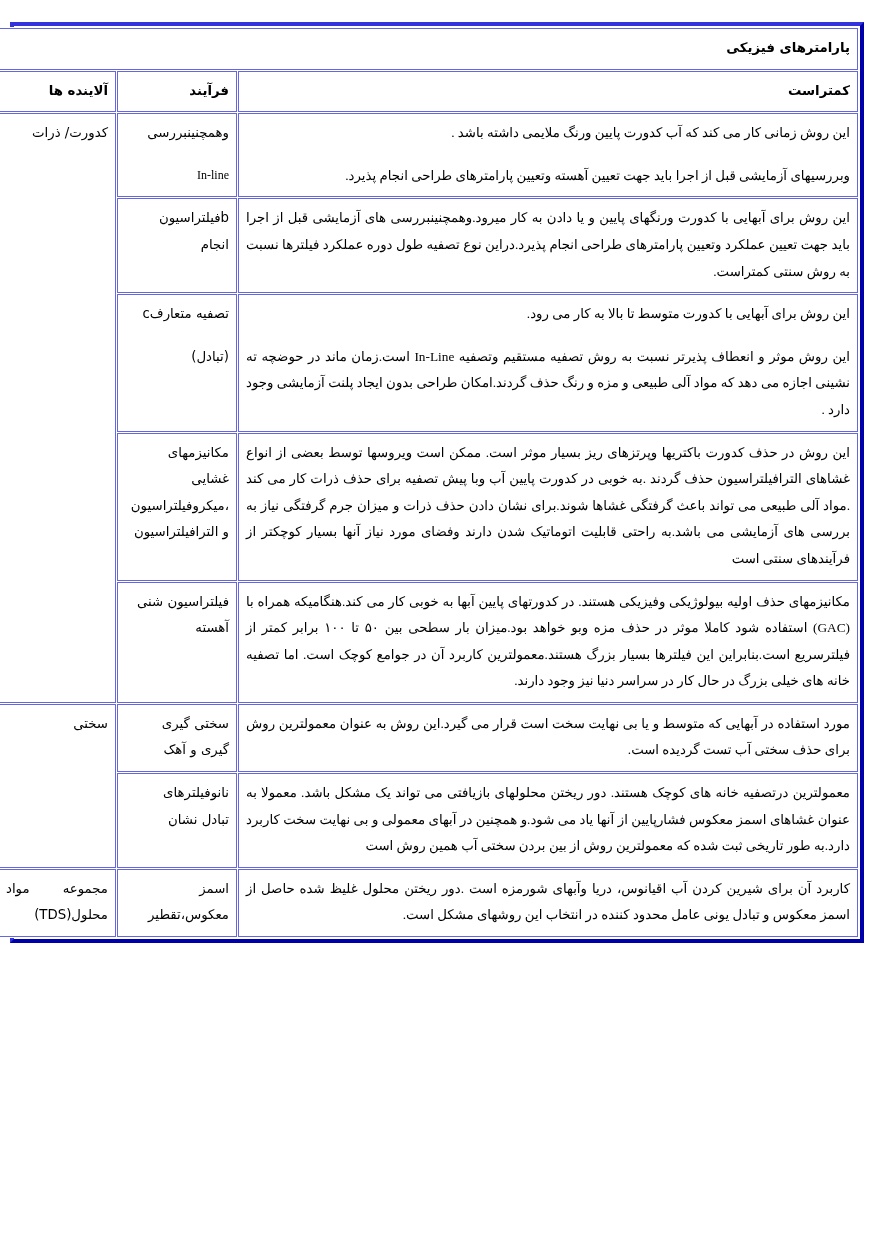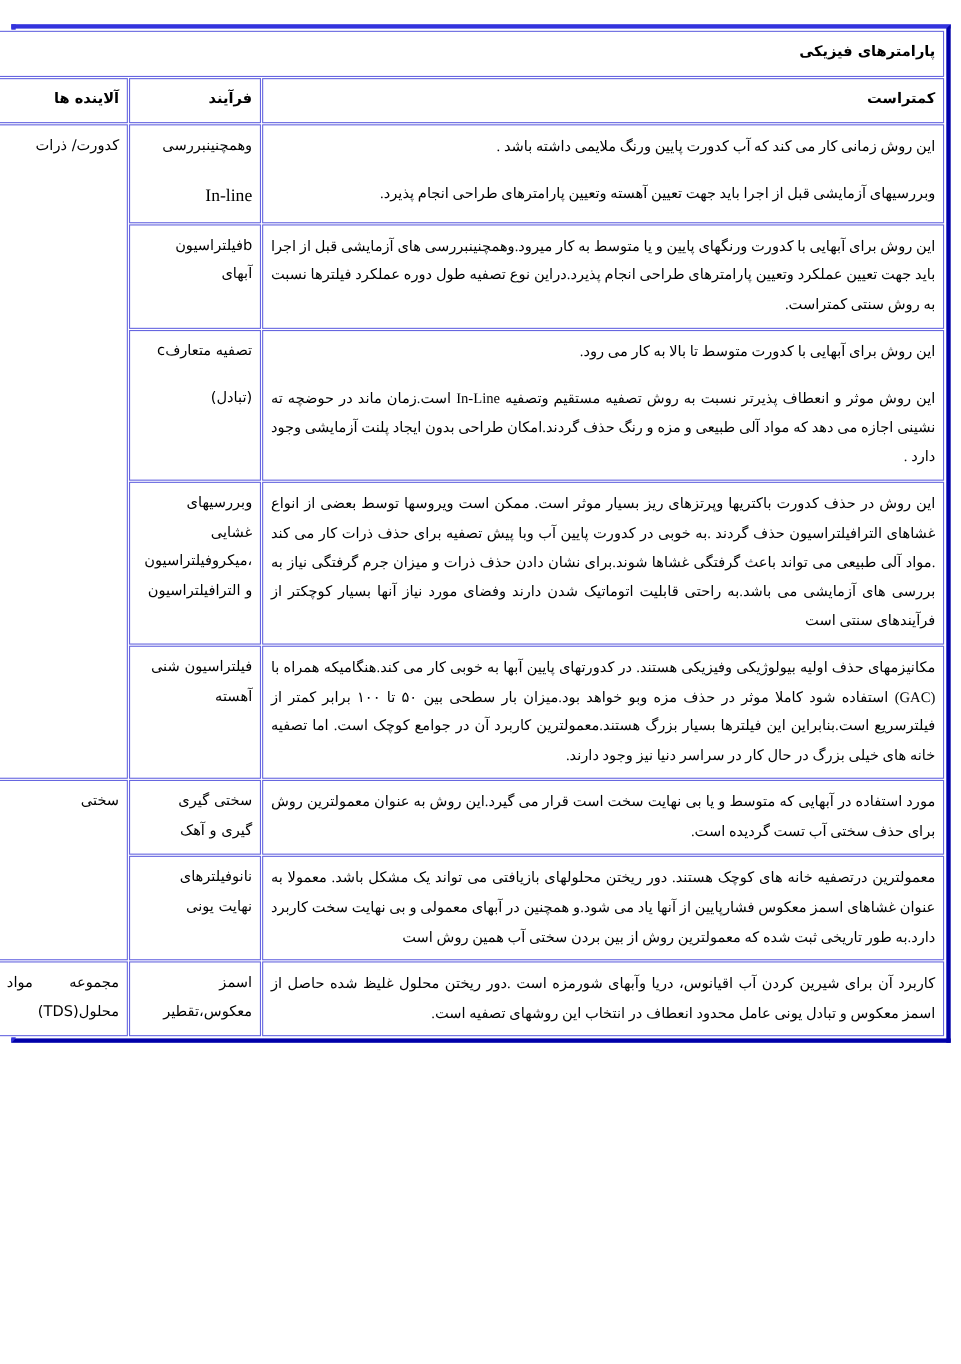--- a/index.html
+++ b/index.html
@@ -99,21 +99,21 @@
   }
   td.process-cell .proc-line {
     display: block;
   }
   td.process-cell .proc-gap {
     display: block;
     height: 16px;
   }
   td.process-cell .latin {
     font-family: "Liberation Serif", "DejaVu Serif", serif;
-    font-size: 16px;
+    font-size: 12px;
   }
 
   td.pollutant-cell {
     text-align: right;
     line-height: 2.0;
     padding-top: 8px;
   }
 </style>
 </head>
 <body>
@@ -145,44 +145,44 @@
             </td>
             <td class="process-cell">
               <span class="proc-line">وهمچنینبررسی</span>
               <span class="proc-gap"></span>
               <span class="proc-line latin">In-line</span>
             </td>
             <td class="pollutant-cell" rowspan="5">کدورت/ ذرات</td>
           </tr>
           <tr>
             <td class="usage-cell">
-              <p>این روش برای آبهایی با کدورت ورنگهای پایین و یا متوسط به کار میرود.وهمچنینبررسی های آزمایشی قبل از اجرا باید جهت تعیین عملکرد وتعیین پارامترهای طراحی انجام پذیرد.دراین نوع تصفیه طول دوره عملکرد فیلترها نسبت به روش سنتی کمتراست.</p>
+              <p>این روش برای آبهایی با کدورت ورنگهای پایین و یا دادن به کار میرود.وهمچنینبررسی های آزمایشی قبل از اجرا باید جهت تعیین عملکرد وتعیین پارامترهای طراحی انجام پذیرد.دراین نوع تصفیه طول دوره عملکرد فیلترها نسبت به روش سنتی کمتراست.</p>
             </td>
             <td class="process-cell">
               <span class="proc-line">bفیلتراسیون</span>
-              <span class="proc-line">آبهای</span>
+              <span class="proc-line">انجام</span>
             </td>
           </tr>
           <tr>
             <td class="usage-cell">
               <p>این روش برای آبهایی با کدورت متوسط تا بالا به کار می رود.</p>
               <p>این روش موثر و انعطاف پذیرتر نسبت به روش تصفیه مستقیم وتصفیه In-Line است.زمان ماند در حوضچه ته نشینی اجازه می دهد که مواد آلی طبیعی و مزه و رنگ حذف گردند.امکان طراحی بدون ایجاد پلنت آزمایشی وجود دارد .</p>
             </td>
             <td class="process-cell">
               <span class="proc-line">تصفیه متعارفc</span>
               <span class="proc-gap"></span>
               <span class="proc-line">(تبادل)</span>
             </td>
           </tr>
           <tr>
             <td class="usage-cell">
               <p>این روش در حذف کدورت باکتریها وپرتزهای ریز بسیار موثر است. ممکن است ویروسها توسط بعضی از انواع غشاهای الترافیلتراسیون حذف گردند  .به خوبی در کدورت پایین آب وبا پیش تصفیه برای حذف   ذرات کار می کند .مواد آلی طبیعی می تواند باعث گرفتگی غشاها شوند.برای نشان دادن حذف ذرات و میزان جرم گرفتگی نیاز به بررسی های آزمایشی می باشد.به راحتی قابلیت اتوماتیک شدن دارند وفضای مورد نیاز آنها بسیار کوچکتر از فرآیندهای سنتی است</p>
             </td>
             <td class="process-cell">
-              <span class="proc-line">وبررسیهای</span>
+              <span class="proc-line">مکانیزمهای</span>
               <span class="proc-line">غشایی</span>
               <span class="proc-line">،میکروفیلتراسیون</span>
               <span class="proc-line">و الترافیلتراسیون</span>
             </td>
           </tr>
           <tr>
             <td class="usage-cell">
               <p>مکانیزمهای حذف اولیه بیولوژیکی وفیزیکی هستند. در کدورتهای پایین آبها به خوبی کار می کند.هنگامیکه همراه با (GAC) استفاده شود کاملا موثر در حذف مزه وبو خواهد بود.میزان بار سطحی بین ۵۰ تا ۱۰۰ برابر کمتر از فیلترسریع است.بنابراین این فیلترها بسیار بزرگ هستند.معمولترین کاربرد آن در جوامع کوچک است. اما تصفیه خانه های خیلی بزرگ در حال کار در سراسر دنیا نیز وجود دارند.</p>
             </td>
             <td class="process-cell">
@@ -199,26 +199,26 @@
               <span class="proc-line">گیری و آهک</span>
             </td>
             <td class="pollutant-cell" rowspan="2">سختی</td>
           </tr>
           <tr>
             <td class="usage-cell">
               <p>معمولترین درتصفیه خانه های کوچک هستند. دور ریختن محلولهای بازیافتی می تواند یک مشکل باشد. معمولا به عنوان غشاهای اسمز معکوس فشارپایین از آنها یاد می شود.و همچنین در آبهای معمولی و بی نهایت سخت کاربرد دارد.به طور تاریخی ثبت شده که معمولترین روش از بین بردن سختی آب همین روش است</p>
             </td>
             <td class="process-cell">
               <span class="proc-line">نانوفیلترهای</span>
-              <span class="proc-line">نهایت یونی</span>
-            </td>
-          </tr>
-          <tr>
-            <td class="usage-cell">
-              <p>کاربرد آن برای شیرین کردن آب اقیانوس، دریا وآبهای شورمزه است .دور ریختن محلول غلیظ شده حاصل از اسمز معکوس و تبادل یونی عامل محدود انعطاف در انتخاب این روشهای تصفیه است.</p>
+              <span class="proc-line">تبادل نشان</span>
+            </td>
+          </tr>
+          <tr>
+            <td class="usage-cell">
+              <p>کاربرد آن برای شیرین کردن آب اقیانوس، دریا وآبهای شورمزه است .دور ریختن محلول غلیظ شده حاصل از اسمز معکوس و تبادل یونی عامل محدود کننده در انتخاب این روشهای مشکل است.</p>
             </td>
             <td class="process-cell">
               <span class="proc-line">اسمز</span>
               <span class="proc-line">معکوس،تقطیر</span>
             </td>
             <td class="pollutant-cell">مجموعه مواد محلول(TDS)</td>
           </tr>
         </tbody>
     </table>
   </div>

